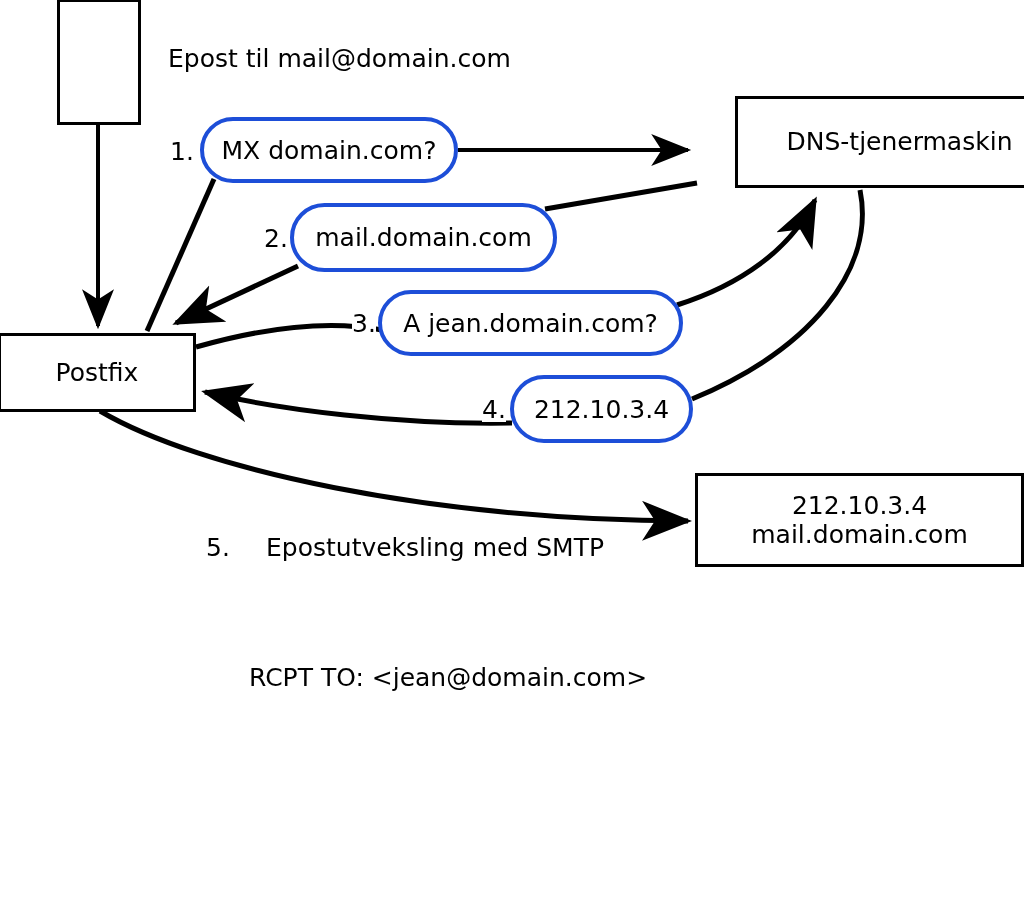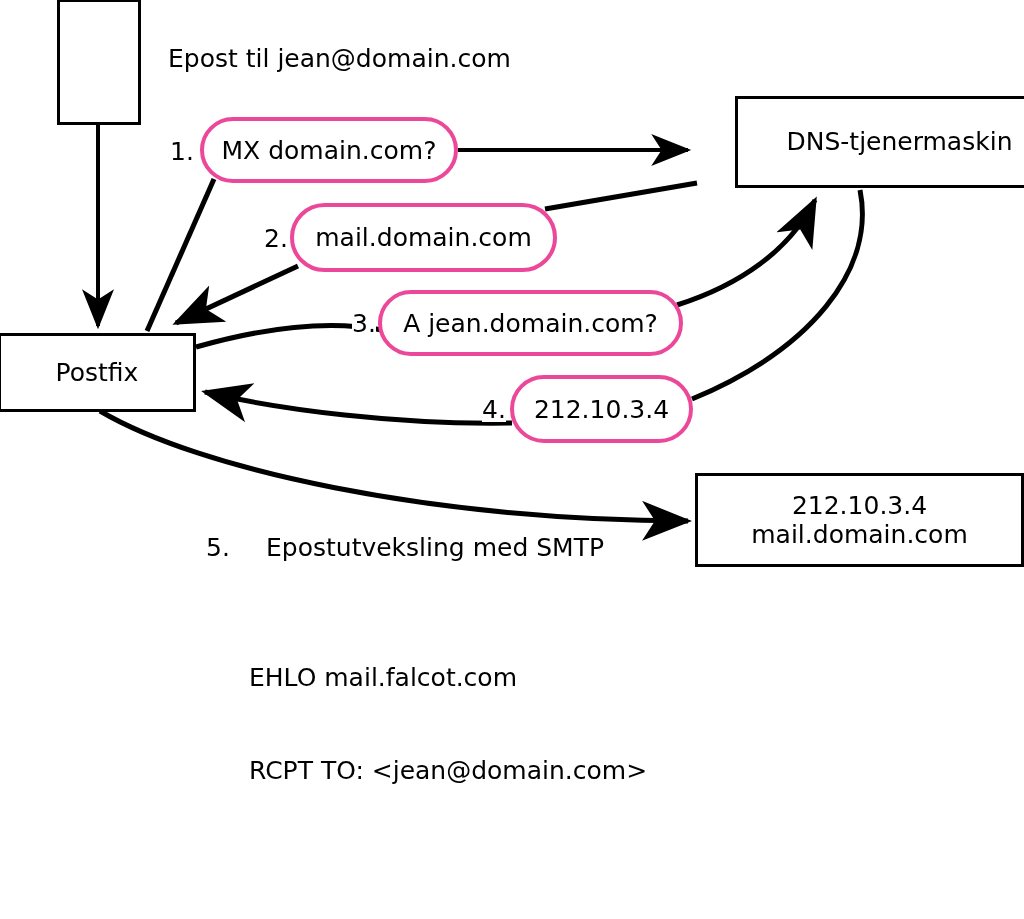--- a/index.html
+++ b/index.html
@@ -26,21 +26,21 @@
     display: flex;
     align-items: center;
     justify-content: center;
     text-align: center;
     font-size: 25px;
     line-height: 1.18;
     z-index: 3;
   }
   .bubble {
     position: absolute;
-    border: 4px solid #ec4899;
+    border: 4px solid #1d4ed8;
     background: #fff;
     border-radius: 999px;
     display: flex;
     align-items: center;
     justify-content: center;
     text-align: center;
     font-size: 25px;
     z-index: 4;
     white-space: nowrap;
   }
@@ -130,27 +130,26 @@
 
 <div class="bubble" style="left:510px; top:375px; width:183px; height:68px;">
   <span>212.10.3.4</span>
 </div>
 
 <div class="step-num" style="left:170px; top:139px;">1.</div>
 <div class="step-num" style="left:264px; top:226px;">2.</div>
 <div class="step-num" style="left:352px; top:311px;">3.</div>
 <div class="step-num" style="left:482px; top:397px;">4.</div>
 
-<div class="free-text" style="left:168px; top:46px;">Epost til jean@domain.com</div>
+<div class="free-text" style="left:168px; top:46px;">Epost til mail@domain.com</div>
 
 <div class="free-text" style="left:206px; top:535px;">5.</div>
 <div class="free-text" style="left:266px; top:535px;">Epostutveksling med SMTP</div>
 
 <div class="smtp-block" style="left:249px; top:600px;">
-  <div class="smtp-line">EHLO mail.falcot.com</div>
   <div class="smtp-line">RCPT TO: &lt;jean@domain.com&gt;</div>
   
   
   
   
   
   
   
 </div>
 

